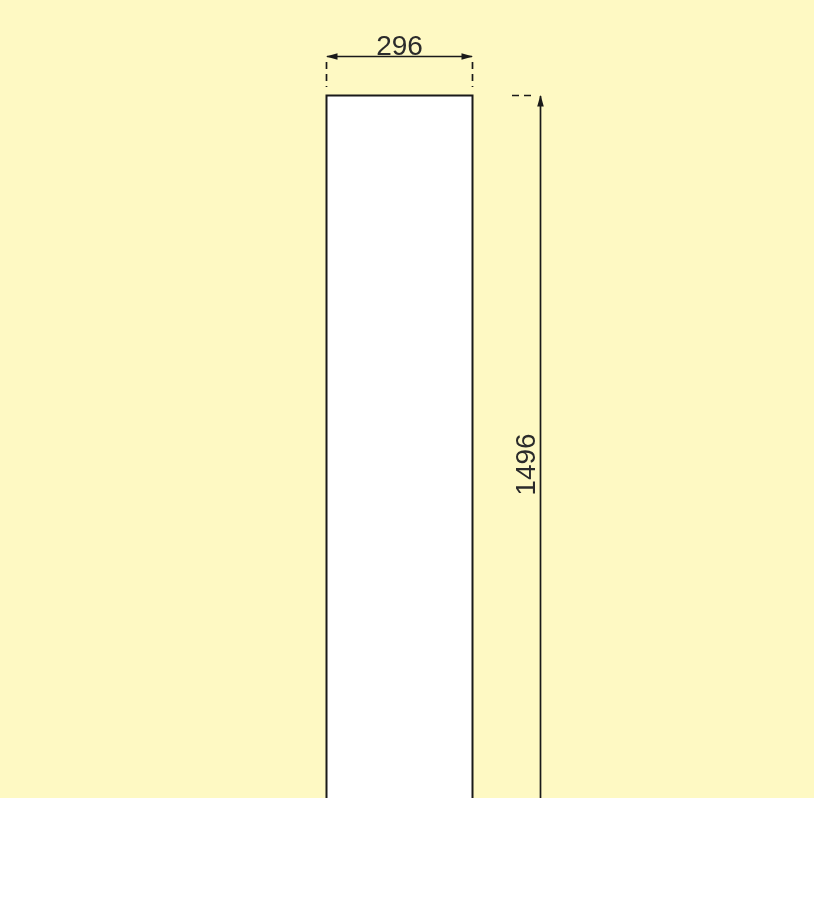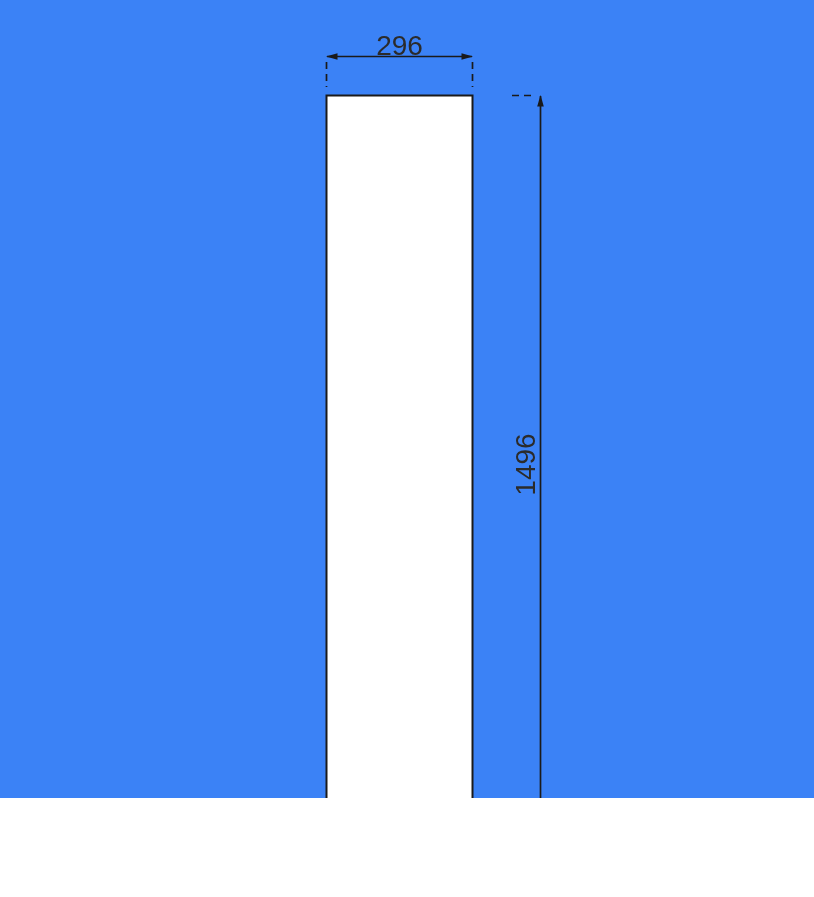--- a/index.html
+++ b/index.html
@@ -9,21 +9,21 @@
   }
   body {
     width: 814px;
     height: 897px;
     font-family: "Liberation Sans", "DejaVu Sans", sans-serif;
   }
   .canvas {
     position: relative;
     width: 814px;
     height: 798px;
-    background: #3b82f6;
+    background: #fef9c3;
     overflow: hidden;
   }
   .canvas svg {
     position: absolute;
     left: 0;
     top: 0;
     display: block;
   }
   .dim-text {
     font-family: "Liberation Sans", "DejaVu Sans", sans-serif;

